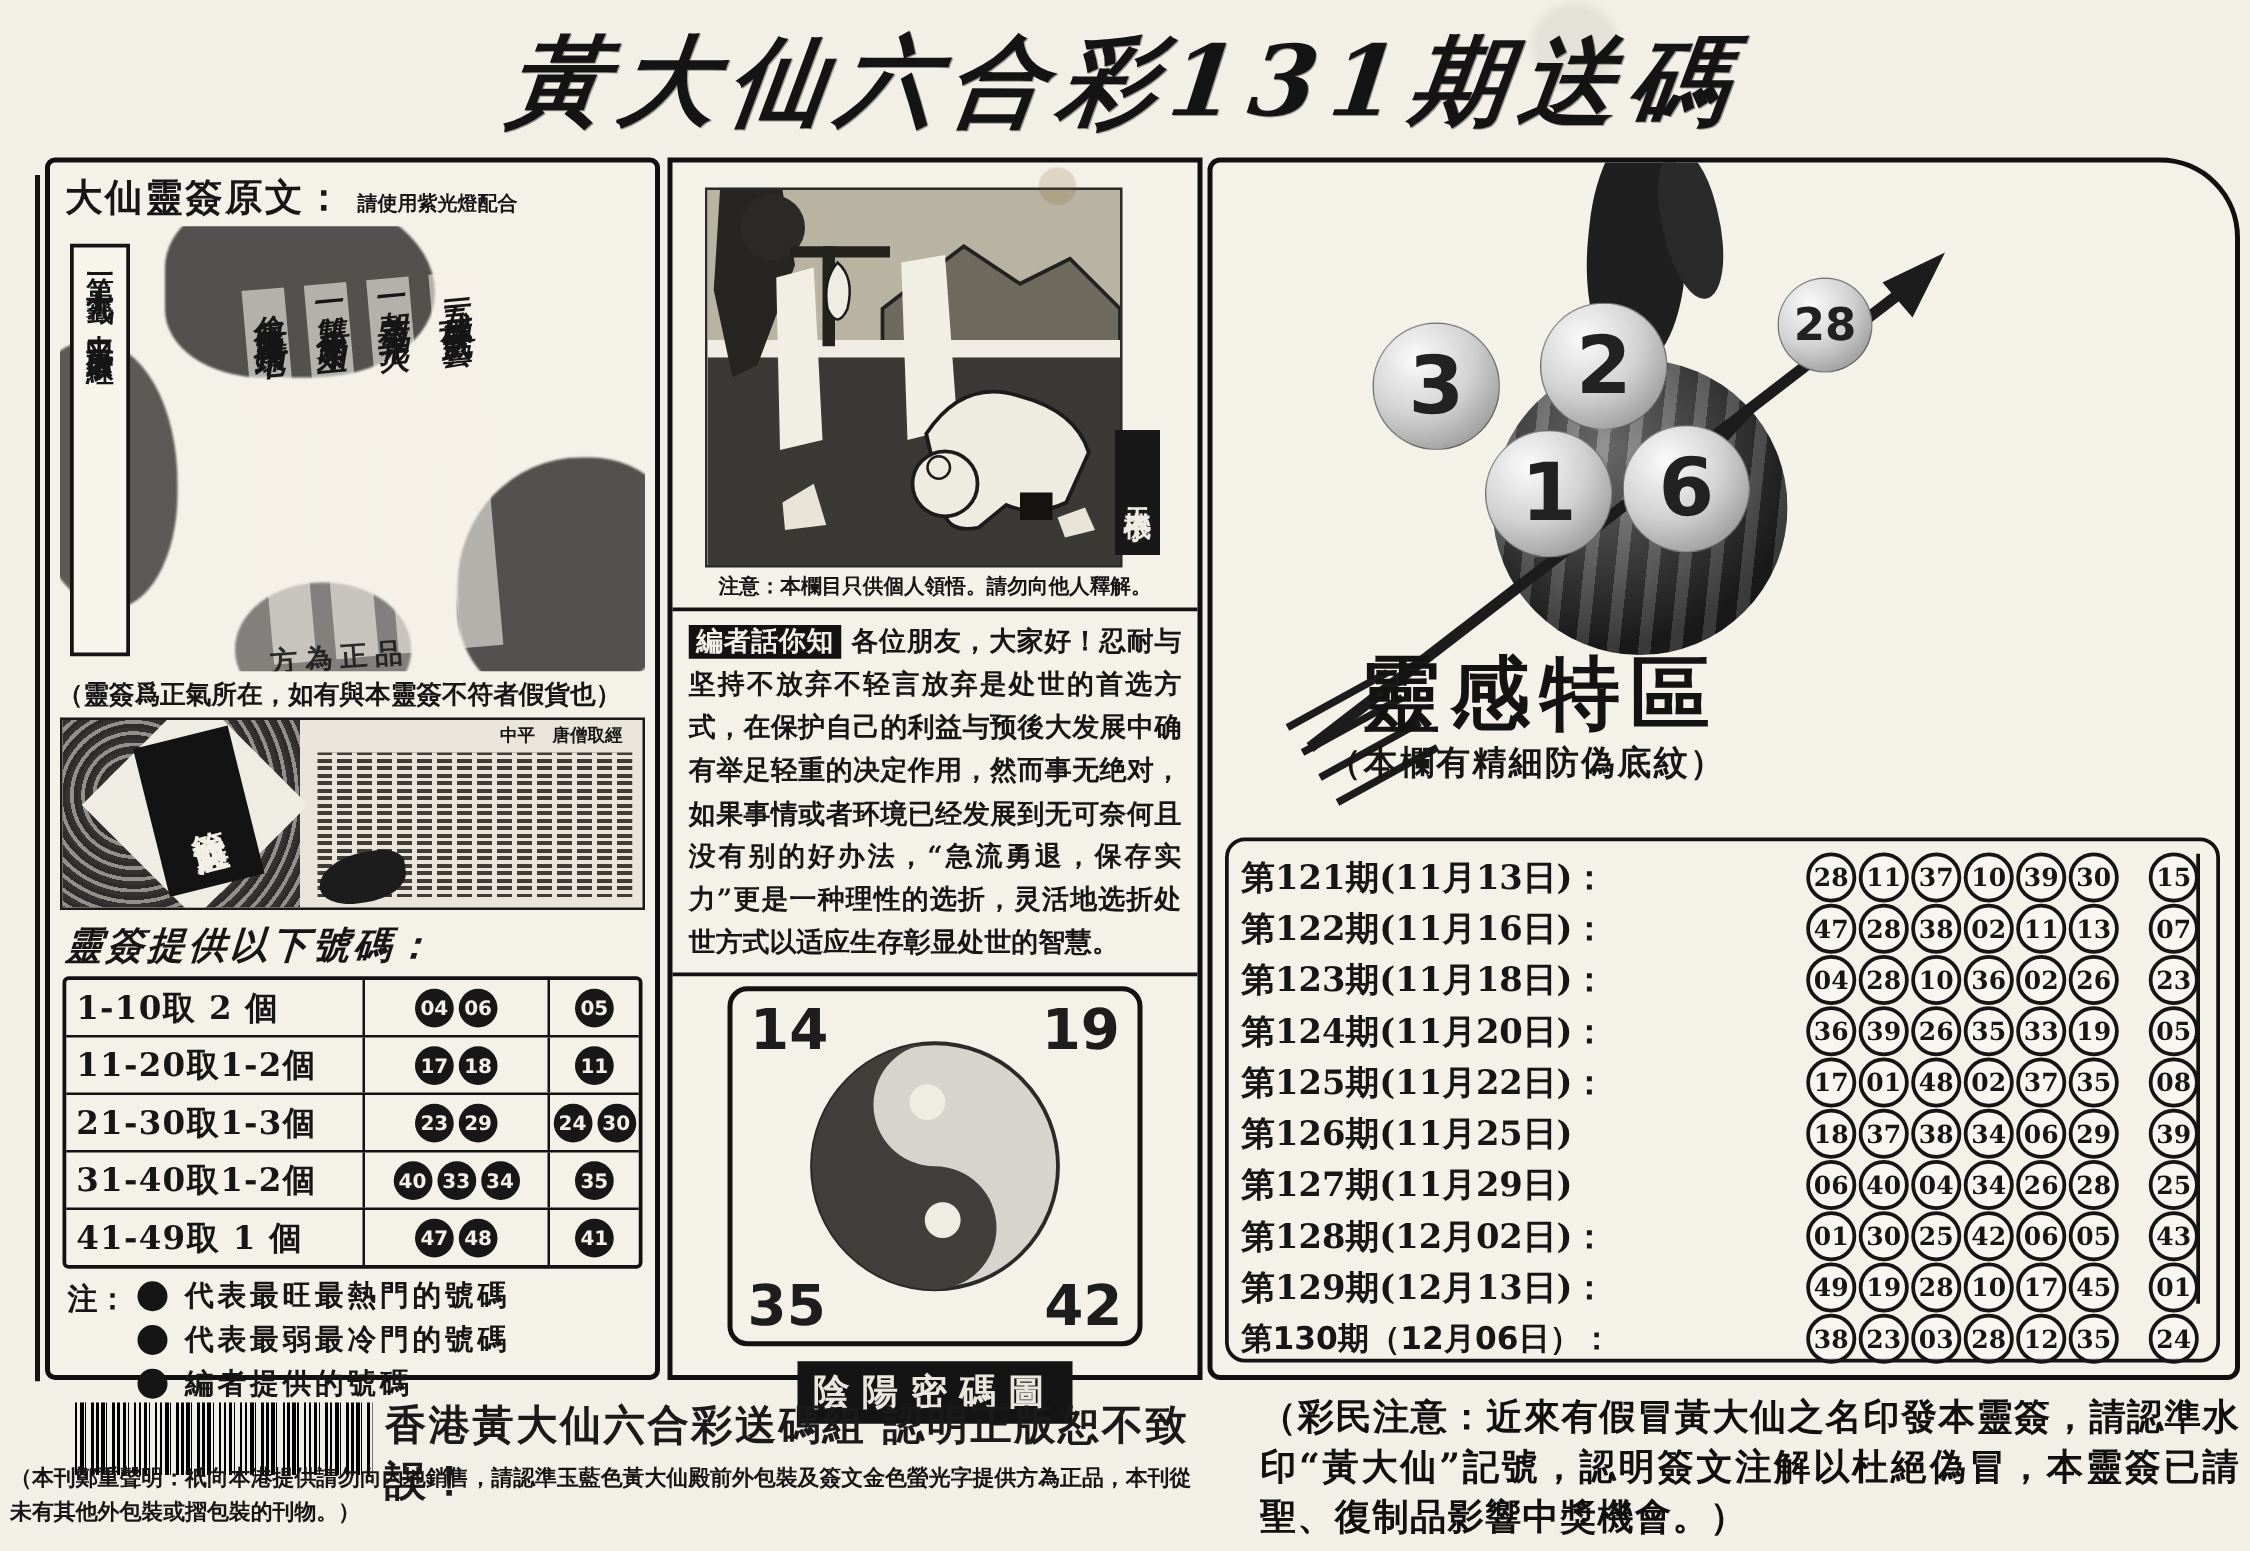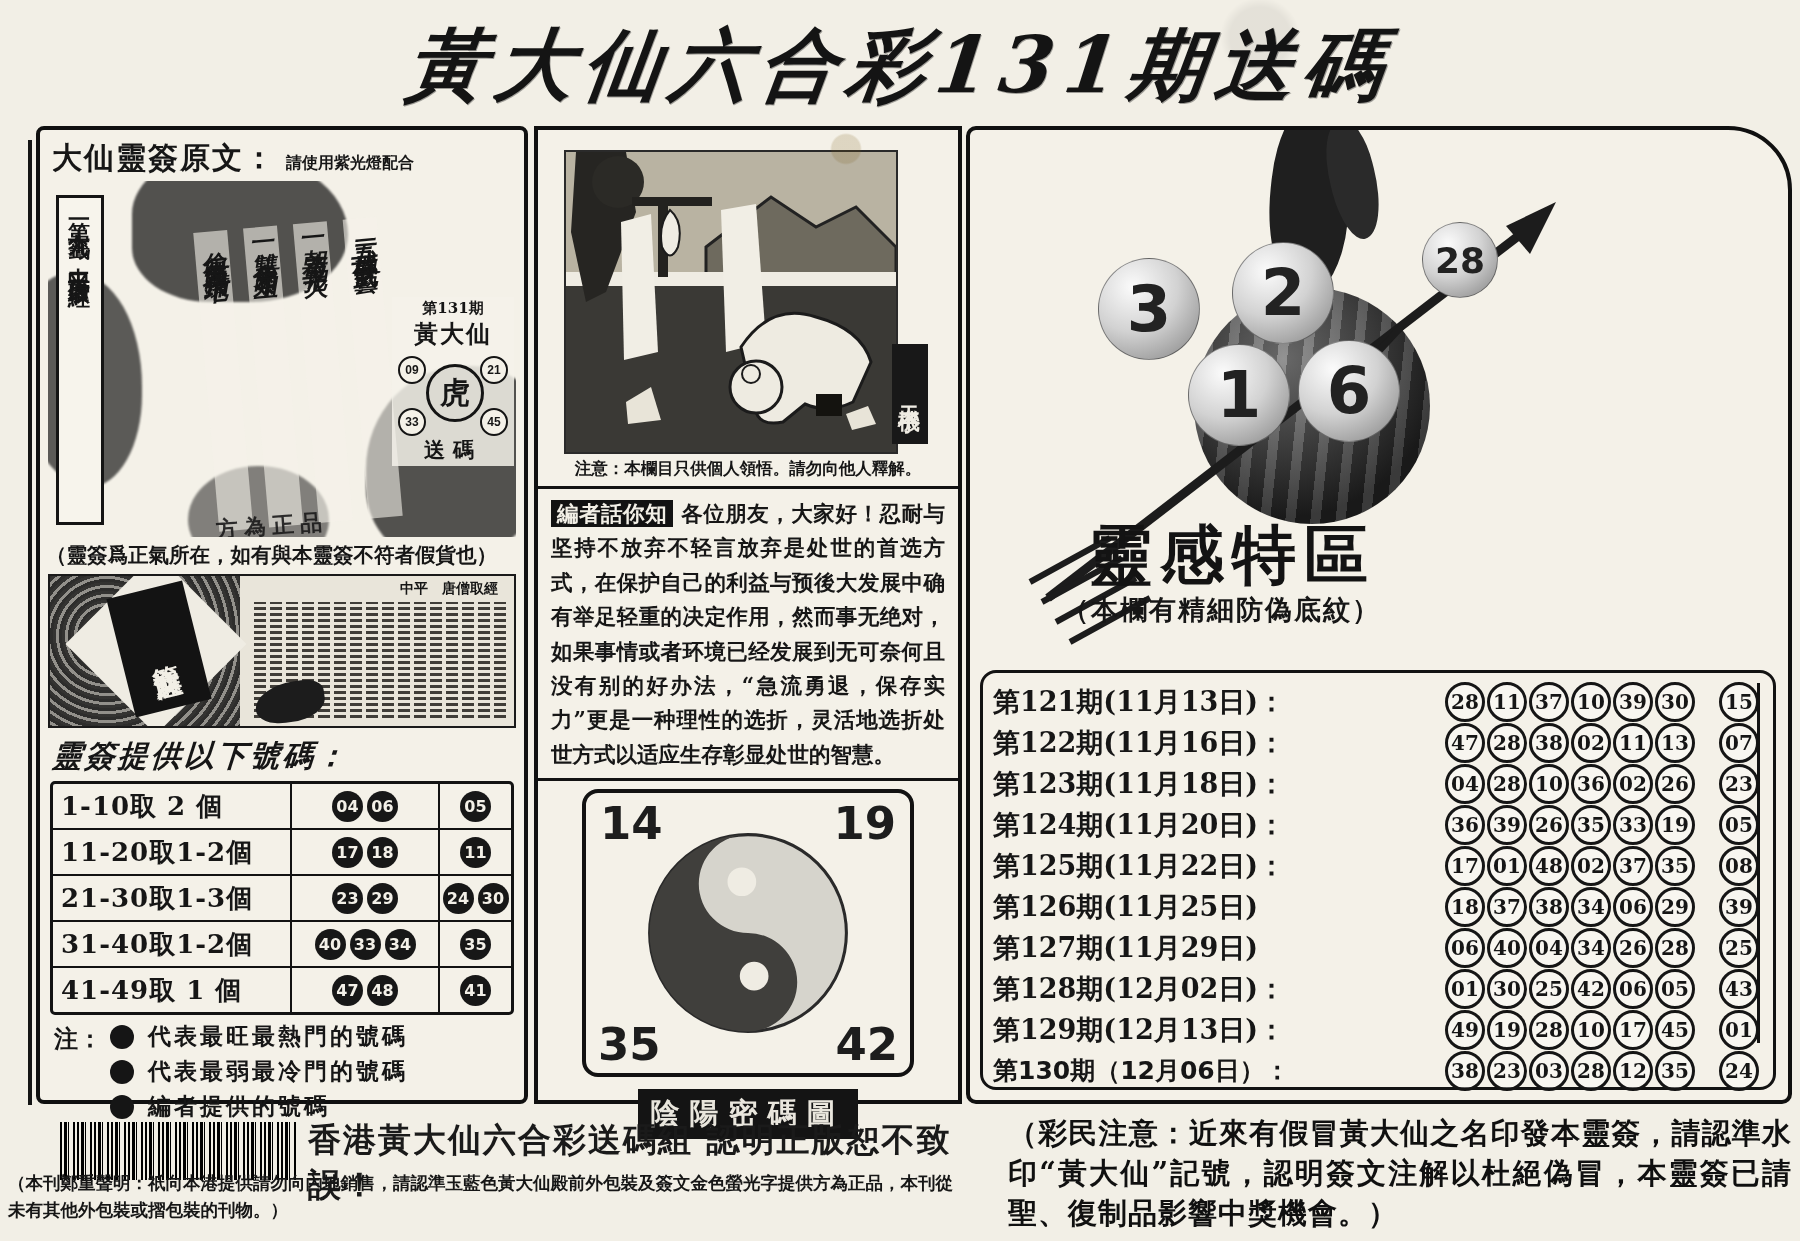--- a/index.html
+++ b/index.html
@@ -167,32 +167,20 @@
       <div class="blob b4"></div>
       <div class="sign-strip">第一十九籤：中平唐僧取經</div>
       <div class="poem">
 
       <div class="poem-line">三五成群學武藝</div>
           <div class="poem-line">一朝為王三把火</div>
           <div class="poem-line">一雙小兔面如玉</div>
           <div class="poem-line">偷得東西鑽地下</div>
         </div>
       <div class="watermark">方為正品</div>
-      <div class="badge">
-        <div class="issue">第131期</div>
-        <div class="name">黃大仙</div>
-        <div class="badge-center">
-          <span class="mini-num mn1">09</span>
-          <span class="mini-num mn2">21</span>
-          <span class="mini-num mn3">33</span>
-          <span class="mini-num mn4">45</span>
-          <span class="zodiac-circle">虎</span>
-        </div>
-        <div class="suffix">送碼</div>
-      </div>
     </div>
     <div class="auth-line">（靈簽爲正氣所在，如有與本靈簽不符者假貨也）</div>
     <div class="annotation">
       <div class="anno-dark"></div>
       <div class="anno-diamond"></div>
       <div class="anno-label">簽文注解</div>
       <div class="anno-head">中平　唐僧取經</div>
       <div class="anno-dense"></div>
       <div class="anno-bird"></div>
     </div>

